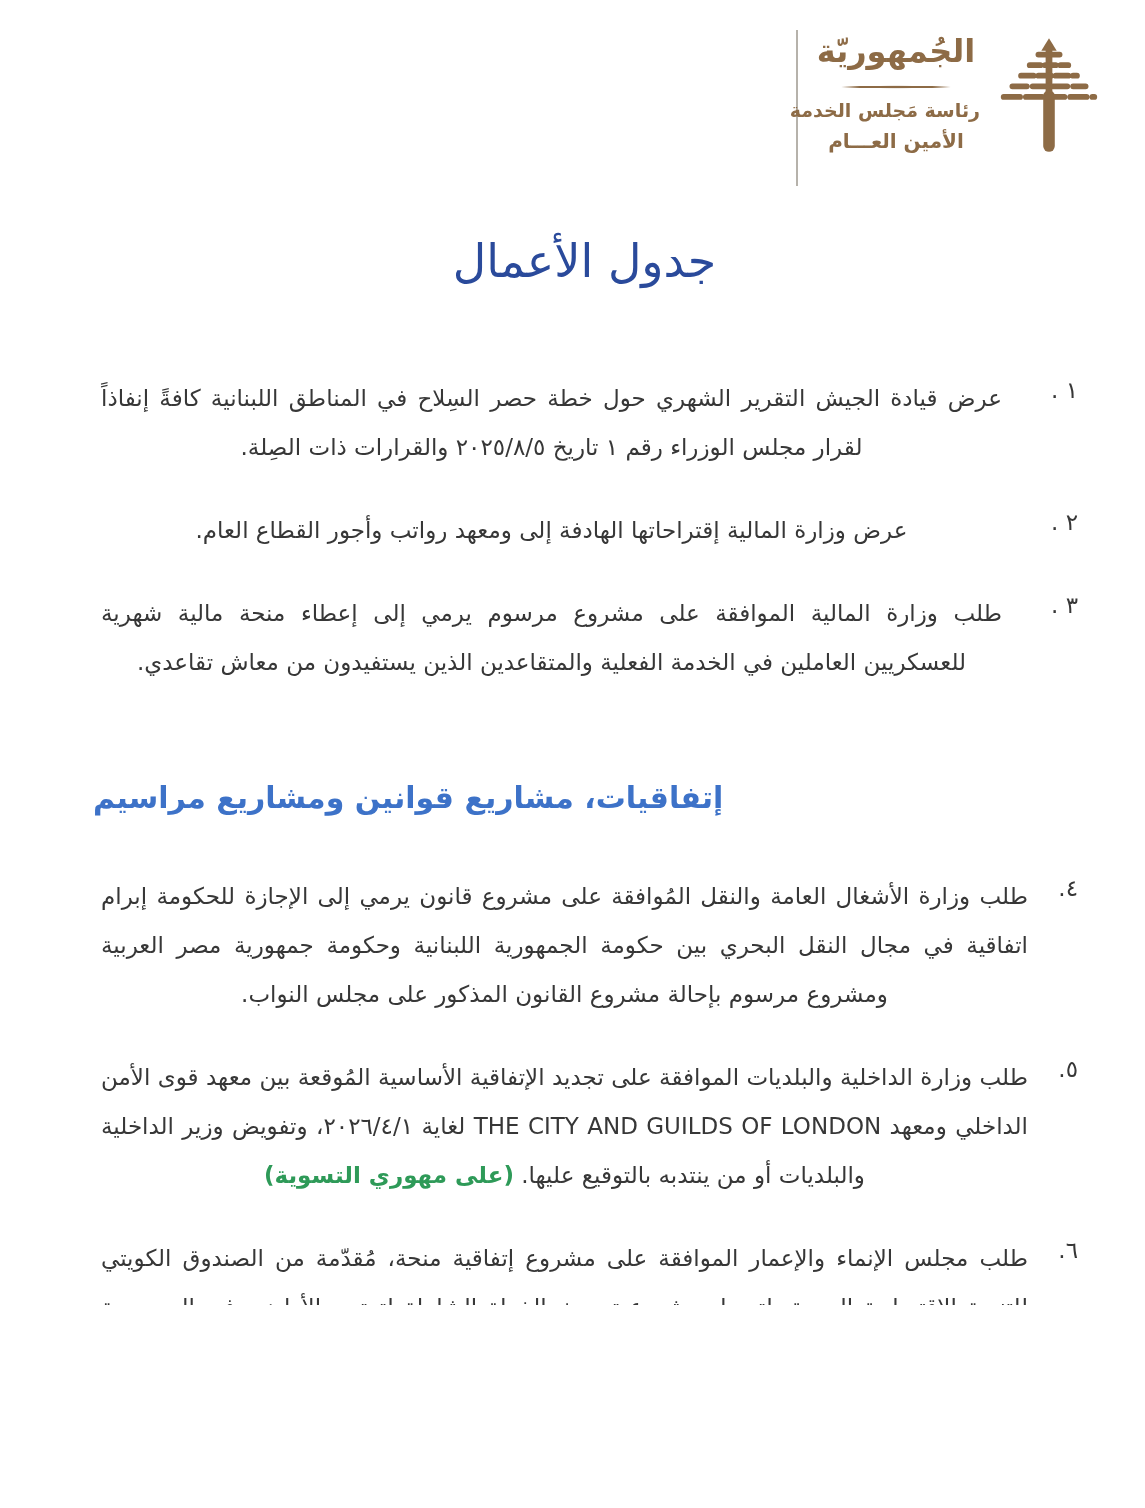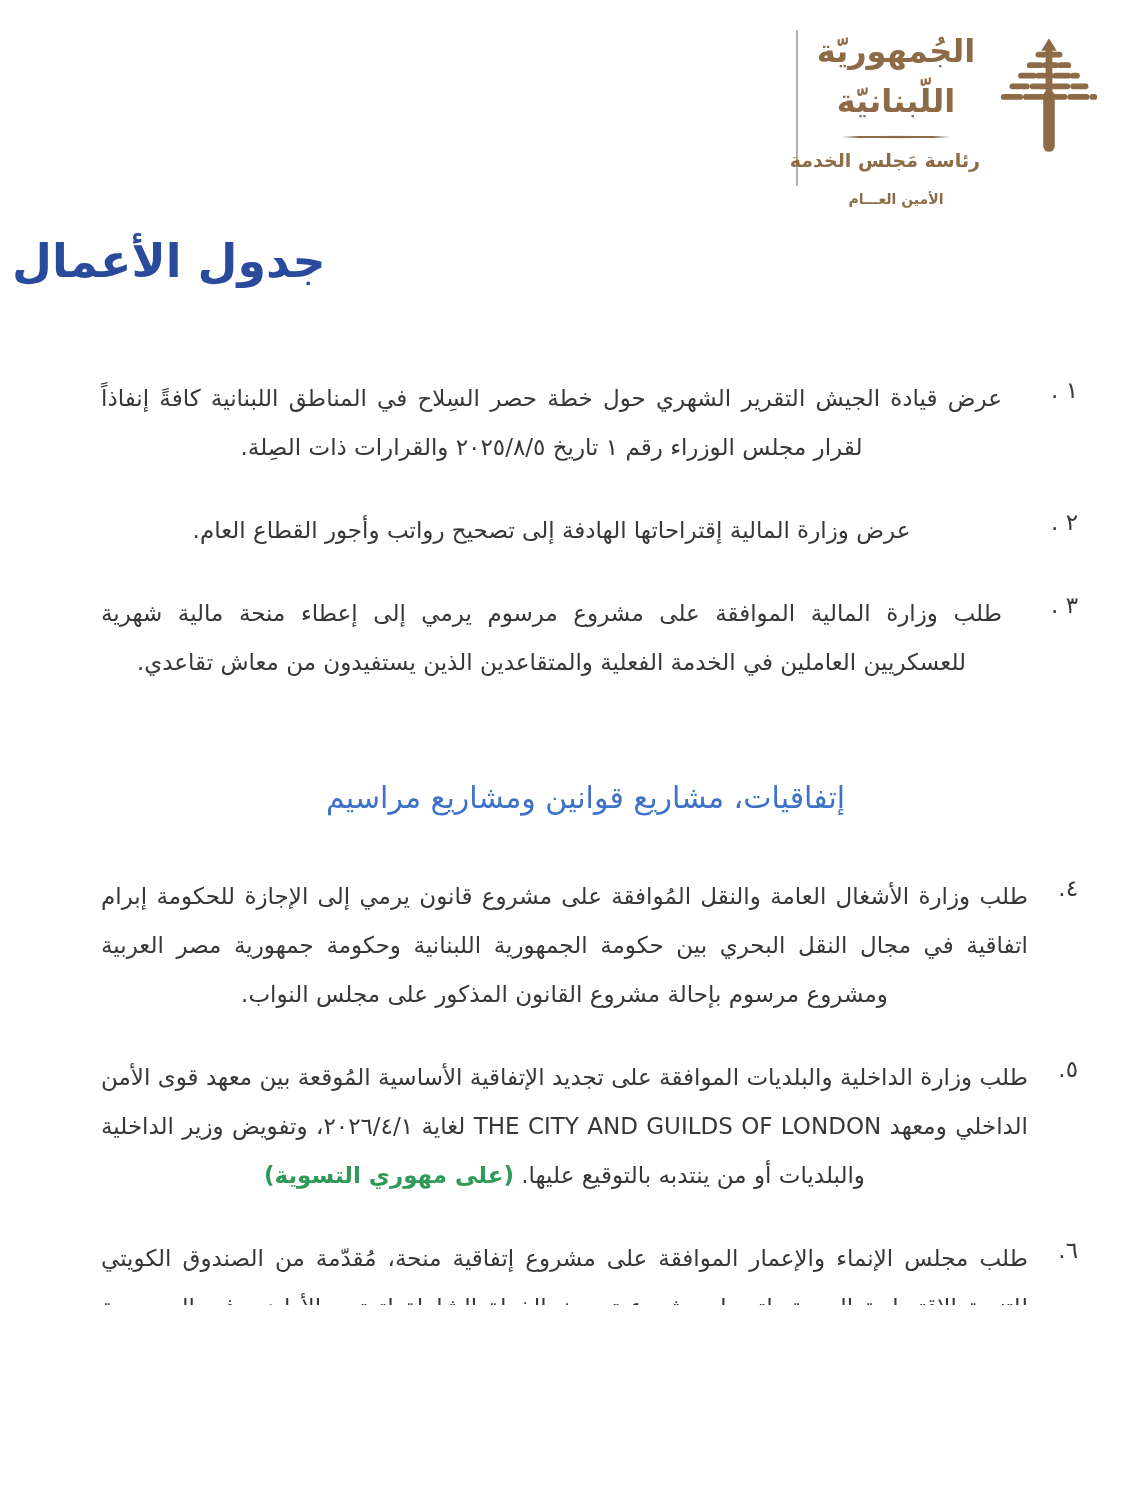--- a/index.html
+++ b/index.html
@@ -17,62 +17,61 @@
     font-family:"DejaVu Sans",sans-serif;direction:rtl;overflow:hidden;
   }
   
   .scan-vline{position:absolute;left:796px;top:30px;width:2px;height:156px;background:#b6b2ab}
   .letterhead{position:absolute;top:26px;left:812px;display:flex;direction:ltr;gap:16px;color:var(--brand-brown)}
   .letterhead-text{width:168px;text-align:center;direction:rtl}
   .republic{font-weight:bold;font-size:32px;line-height:50px;letter-spacing:0}
   .letterhead-divider{height:4px;margin:9px 10px 10px;
     background:radial-gradient(ellipse 50% 50% at center,var(--brand-brown) 0 55%,transparent 78%)}
   .pm-office{font-size:19px;font-weight:bold;white-space:nowrap}
-  .secretary{font-size:14px;font-weight:bold;margin-top:20px}
+  .secretary{font-size:20px;font-weight:bold;margin-top:8px}
   .cedar{width:106px;height:122px;color:var(--brand-brown);margin-top:8px}
   .cedar svg{width:100%;height:100%}
   
   .page-title{
-    position:absolute;top:234px;left:0;width:100%;margin:0;text-align:left;
-    font-size:46px;font-weight:bold;color:var(--title-blue);
+    position:absolute;top:234px;left:0;width:100%;margin:0;text-align:center;
+    font-size:46px;font-weight:normal;color:var(--title-blue);
   }
   .page-title span{display:inline-block;transform:translateX(12px)}
   
   .content{
     position:absolute;top:366px;left:93px;width:985px;
     color:var(--body-ink);font-size:23px;line-height:49px;
   }
   .item{display:flex;margin-bottom:18px}
   .part1 .item{gap:32px}
   .part1 .num{flex:0 0 36px}
   .part2 .item{gap:10px}
   .part2 .num{flex:0 0 32px}
   .num{white-space:nowrap}
   .txt{flex:1;margin:8px;text-align:justify;text-align-last:center}
   .section-heading{
-    margin:78px 0 42px;text-align:center;
-    font-size:30px;font-weight:normal;color:var(--heading-blue);
+    margin:78px 0 42px;text-align:left;
+    font-size:30px;font-weight:bold;color:var(--heading-blue);
   }
   .note{color:var(--note-green);font-weight:bold}
   
   .signature{position:absolute;top:1288px;left:48px;width:104px;height:82px;color:var(--signature-green)}
   .signature svg{width:100%;height:100%}
 </style>
 </head>
 <body>
 
 <div class="page">
 
   <div class="scan-vline"></div>
 
   <div class="letterhead">
     <div class="letterhead-text">
       <div class="republic">
         <div>الجُمهوريّة</div>
-        <div>اللّبنانيّة</div>
       </div>
       <div class="letterhead-divider"></div>
       <div class="pm-office">رئاسة مَجلس الخدمة</div>
       <div class="secretary">الأمين العـــام</div>
     </div>
     <div class="cedar">
       <svg viewBox="0 0 110 122" xmlns="http://www.w3.org/2000/svg">
         <path d="M55 2 L63 15 H47 Z" fill="currentColor"></path>
         <g stroke="currentColor" fill="none" stroke-linecap="round">
           <path d="M55 10 L55 64" stroke-width="7"></path>
@@ -91,21 +90,21 @@
 
   <div class="content">
 
     <div class="part1">
       <div class="item">
         <span class="num">١ .</span>
         <p class="txt"><span>عرض قيادة الجيش التقرير الشهري حول خطة حصر السِلاح في المناطق اللبنانية كافةً إنفاذاً لقرار مجلس الوزراء رقم ١ تاريخ ٢٠٢٥/٨/٥ والقرارات ذات الصِلة.</span></p>
       </div>
       <div class="item">
         <span class="num">٢ .</span>
-        <p class="txt"><span>عرض وزارة المالية إقتراحاتها الهادفة إلى تصحيح رواتب وأجور القطاع العام.</span></p>
+        <p class="txt"><span>عرض وزارة المالية إقتراحاتها الهادفة إلى ومعهد رواتب وأجور القطاع العام.</span></p>
       </div>
       <div class="item">
         <span class="num">٣ .</span>
         <p class="txt"><span>طلب وزارة المالية الموافقة على مشروع مرسوم يرمي إلى إعطاء منحة مالية شهرية للعسكريين العاملين في الخدمة الفعلية والمتقاعدين الذين يستفيدون من معاش تقاعدي.</span></p>
       </div>
     </div>
 
     <h2 class="section-heading">إتفاقيات، مشاريع قوانين ومشاريع مراسيم</h2>
 
     <div class="part2">

